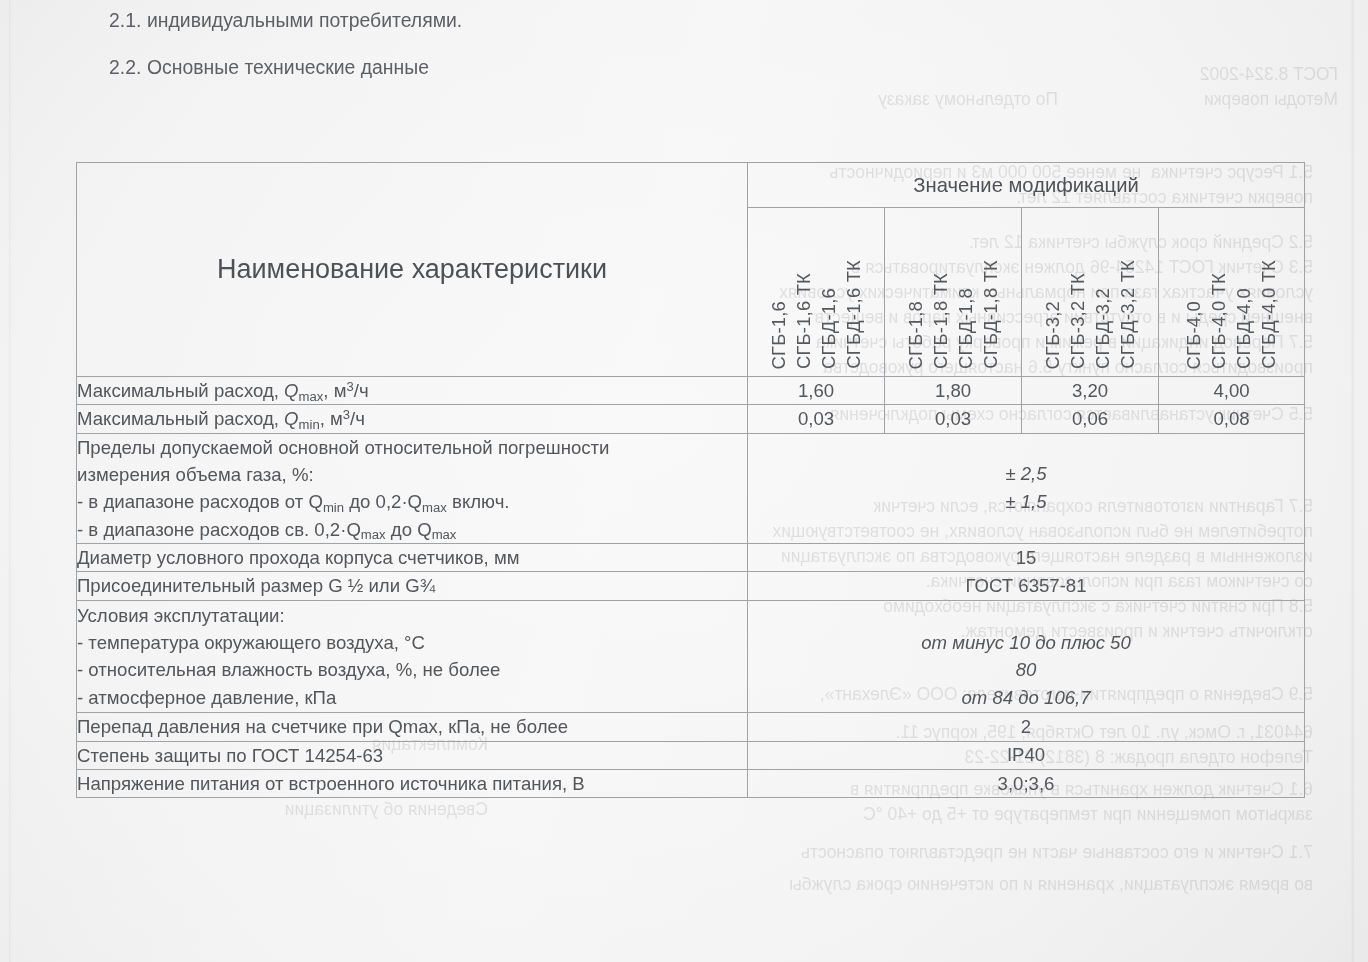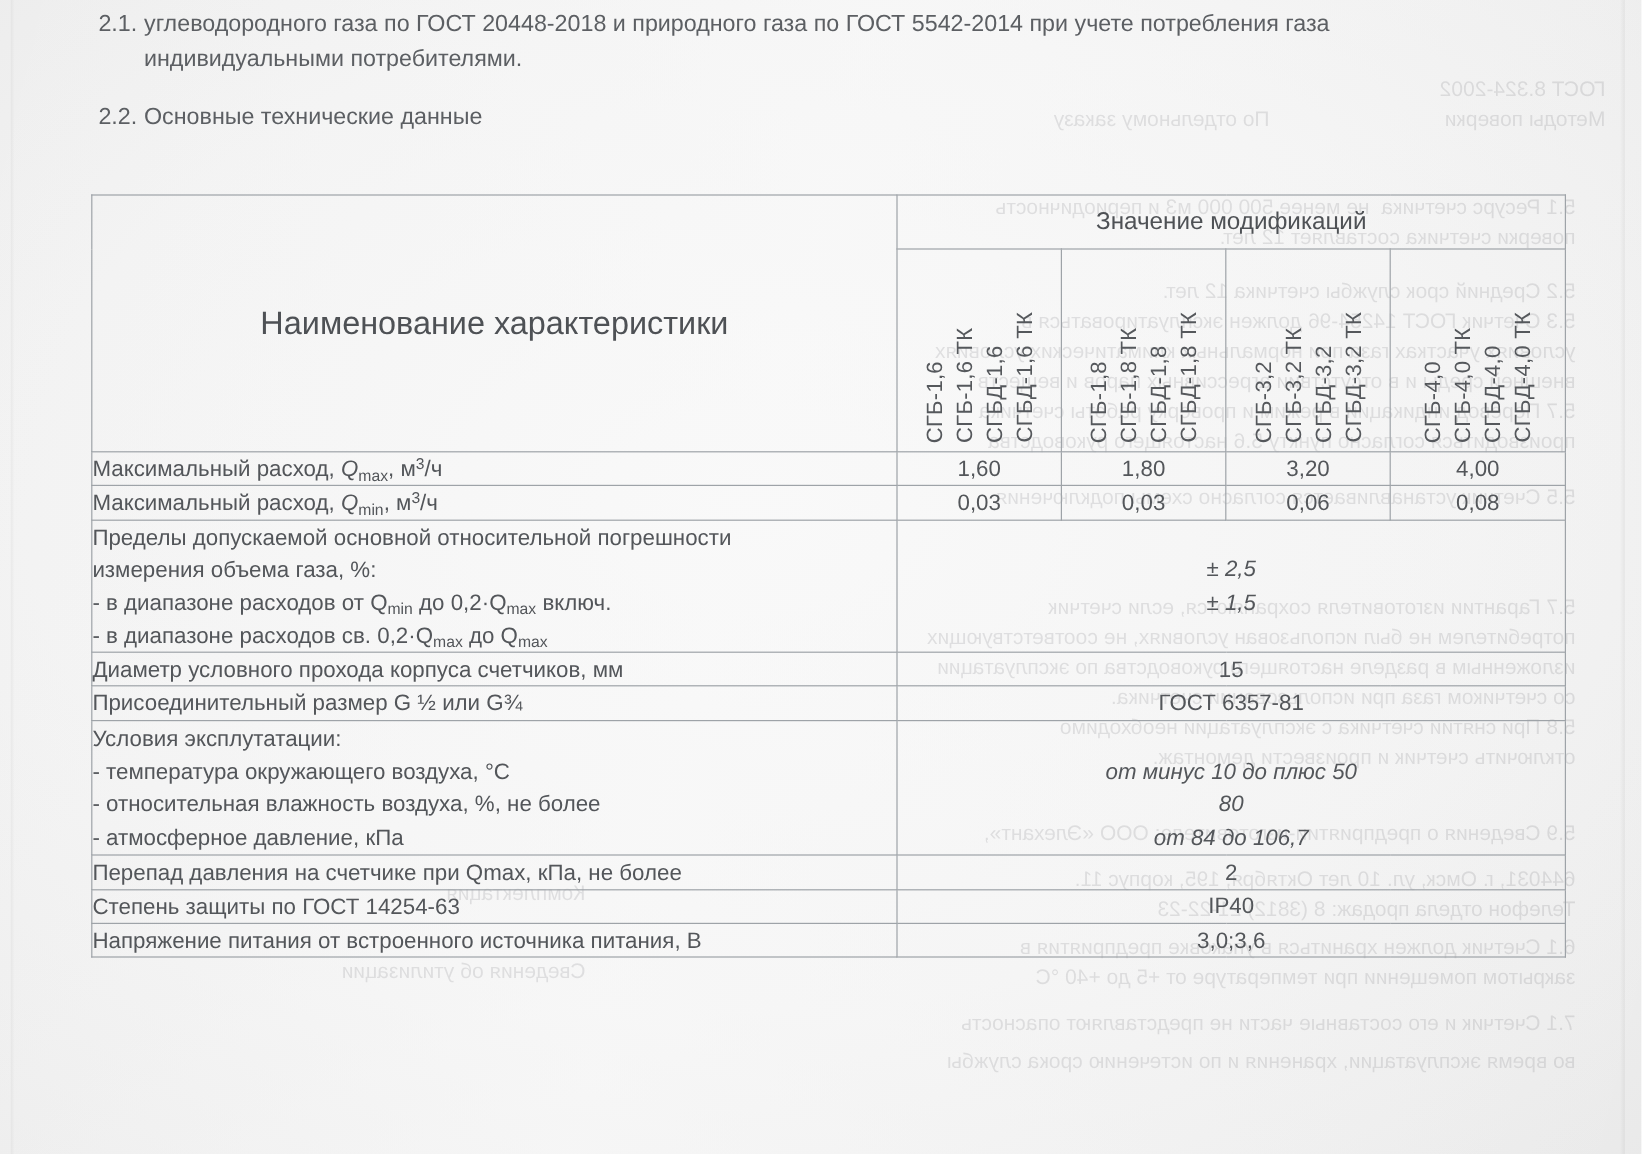--- a/index.html
+++ b/index.html
@@ -51,21 +51,21 @@
     font-size: 17.5px;
     line-height: 1.62;
     pointer-events: none;
     filter: blur(0.45px);
   }
   .bl { position: absolute; white-space: pre; }
 
   
   #intro {
     position: absolute;
-    left: 82px; top: 6px;
+    left: 109px; top: 6px;
     width: 1215px;
     color: #5c5f63;
     font-size: 19.4px;
     line-height: 1.515;
   }
   .clause { display: flex; align-items: flex-start; }
   .clause + .clause { margin-top: 18px; }
   .clause-num {
     flex: 0 0 auto;
     width: 38px;
@@ -188,21 +188,20 @@
       <div class="bl" style="left: 55px; top: 870px;">во время эксплуатации, хранения и по истечению срока службы</div>
       <div class="bl" style="left: 880px; top: 730px;">Комплектация</div>
       <div class="bl" style="left: 880px; top: 795px;">Сведения об утилизации</div>
     </div>
 
   <div id="intro">
 
     <div class="clause">
       <div class="clause-num">2.1.</div>
       <div class="clause-body">
-        <p>углеводородного газа по ГОСТ 20448-2018 и природного газа по ГОСТ 5542-2014 при учете потребления газа</p>
         <p>индивидуальными потребителями.</p>
       </div>
     </div>
 
     <div class="clause">
       <div class="clause-num">2.2.</div>
       <div class="clause-body">
         <p>Основные технические данные</p>
       </div>
     </div>

